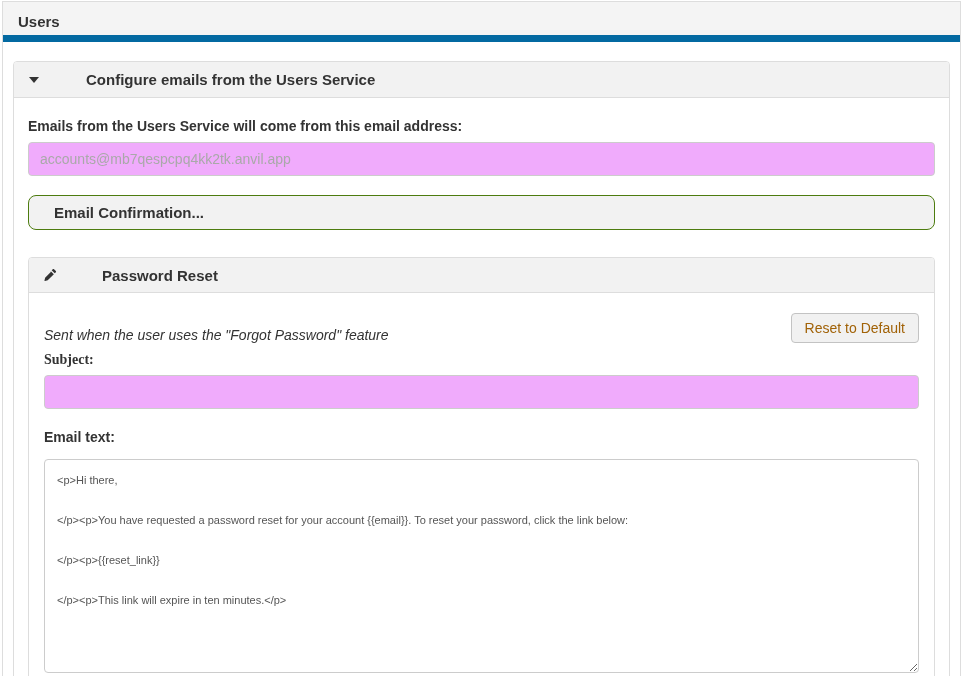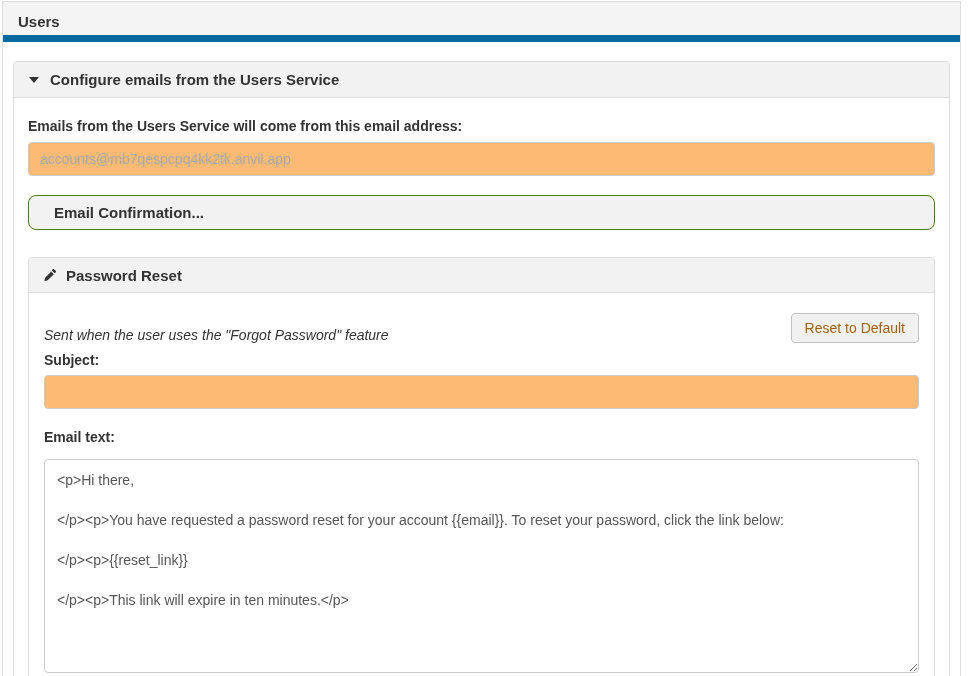--- a/index.html
+++ b/index.html
@@ -36,20 +36,21 @@
   }
   .panel-header {
     background: #f2f2f2;
     border-bottom: 1px solid #ddd;
     border-radius: 3px 3px 0 0;
     font-weight: bold;
     font-size: 15px;
     display: flex;
     align-items: center;
     cursor: pointer;
+    gap: 36px;
   }
   .configure-header { height: 36px; padding-left: 15px; }
   .configure-body { padding: 20px 14px 30px 14px; }
 
   .caret-down {
     width: 0; height: 0;
     border-left: 5px solid transparent;
     border-right: 5px solid transparent;
     border-top: 6px solid #333;
     margin-right: 11px;
@@ -62,21 +63,21 @@
   }
   .text-input {
     width: 100%;
     height: 31px;
     border: 1px solid #ccc;
     border-radius: 4px;
     padding: 16px 11px;
     font-size: 14px;
     font-family: "Liberation Sans", "DejaVu Sans", sans-serif;
     color: #555;
-    background: #fdba74;
+    background: #f0abfc;
     outline: none;
   }
   .text-input::placeholder { color: #a9a9a9; opacity: 1; }
 
   .section-bar {
     margin-top: 19px;
     height: 35px;
     line-height: 33px;
     background: #f2f2f2;
     border: 1px solid #4d7c0f;
@@ -108,29 +109,29 @@
     background: #f1f1f1;
     border: 1px solid #c3c3c3;
     border-radius: 4px;
     font-size: 14px;
     color: #a16207;
     padding: 6px 13px;
     font-family: "Liberation Sans", "DejaVu Sans", sans-serif;
     cursor: pointer;
     white-space: nowrap;
   }
-  .subject-label { margin-top: 9px; margin-bottom: 7px; }
+  .subject-label { margin-top: 9px; margin-bottom: 7px; font-family: Liberation Serif, serif; }
   .emailtext-label { margin-top: 20px; margin-bottom: 14px; }
   .email-textarea {
     width: 100%;
     height: 214px;
     border: 1px solid #ccc;
     border-radius: 4px;
     padding: 10px 12px;
-    font-size: 14px;
+    font-size: 11px;
     line-height: 20px;
     font-family: "Liberation Sans", "DejaVu Sans", sans-serif;
     color: #555;
     outline: none;
     resize: both;
   }
 </style>
 </head>
 <body>
 

